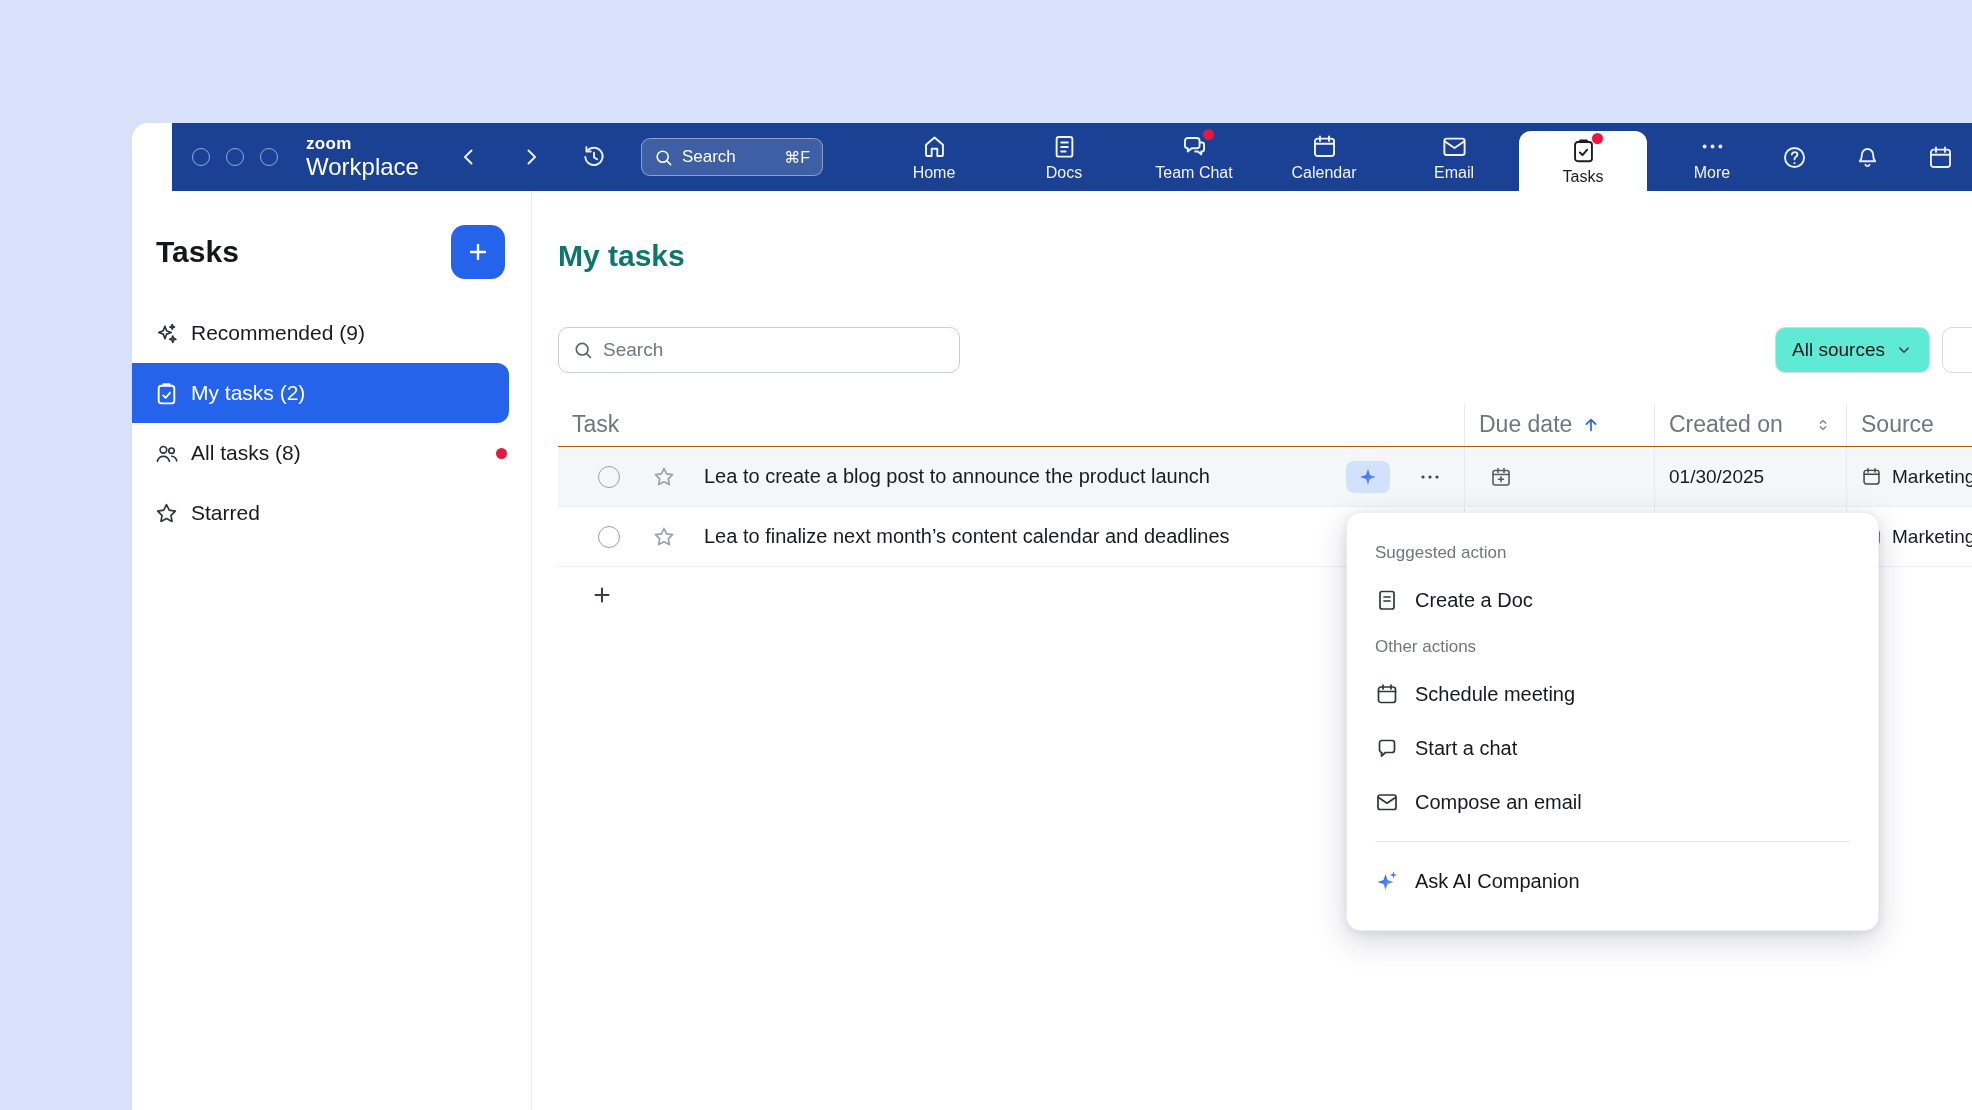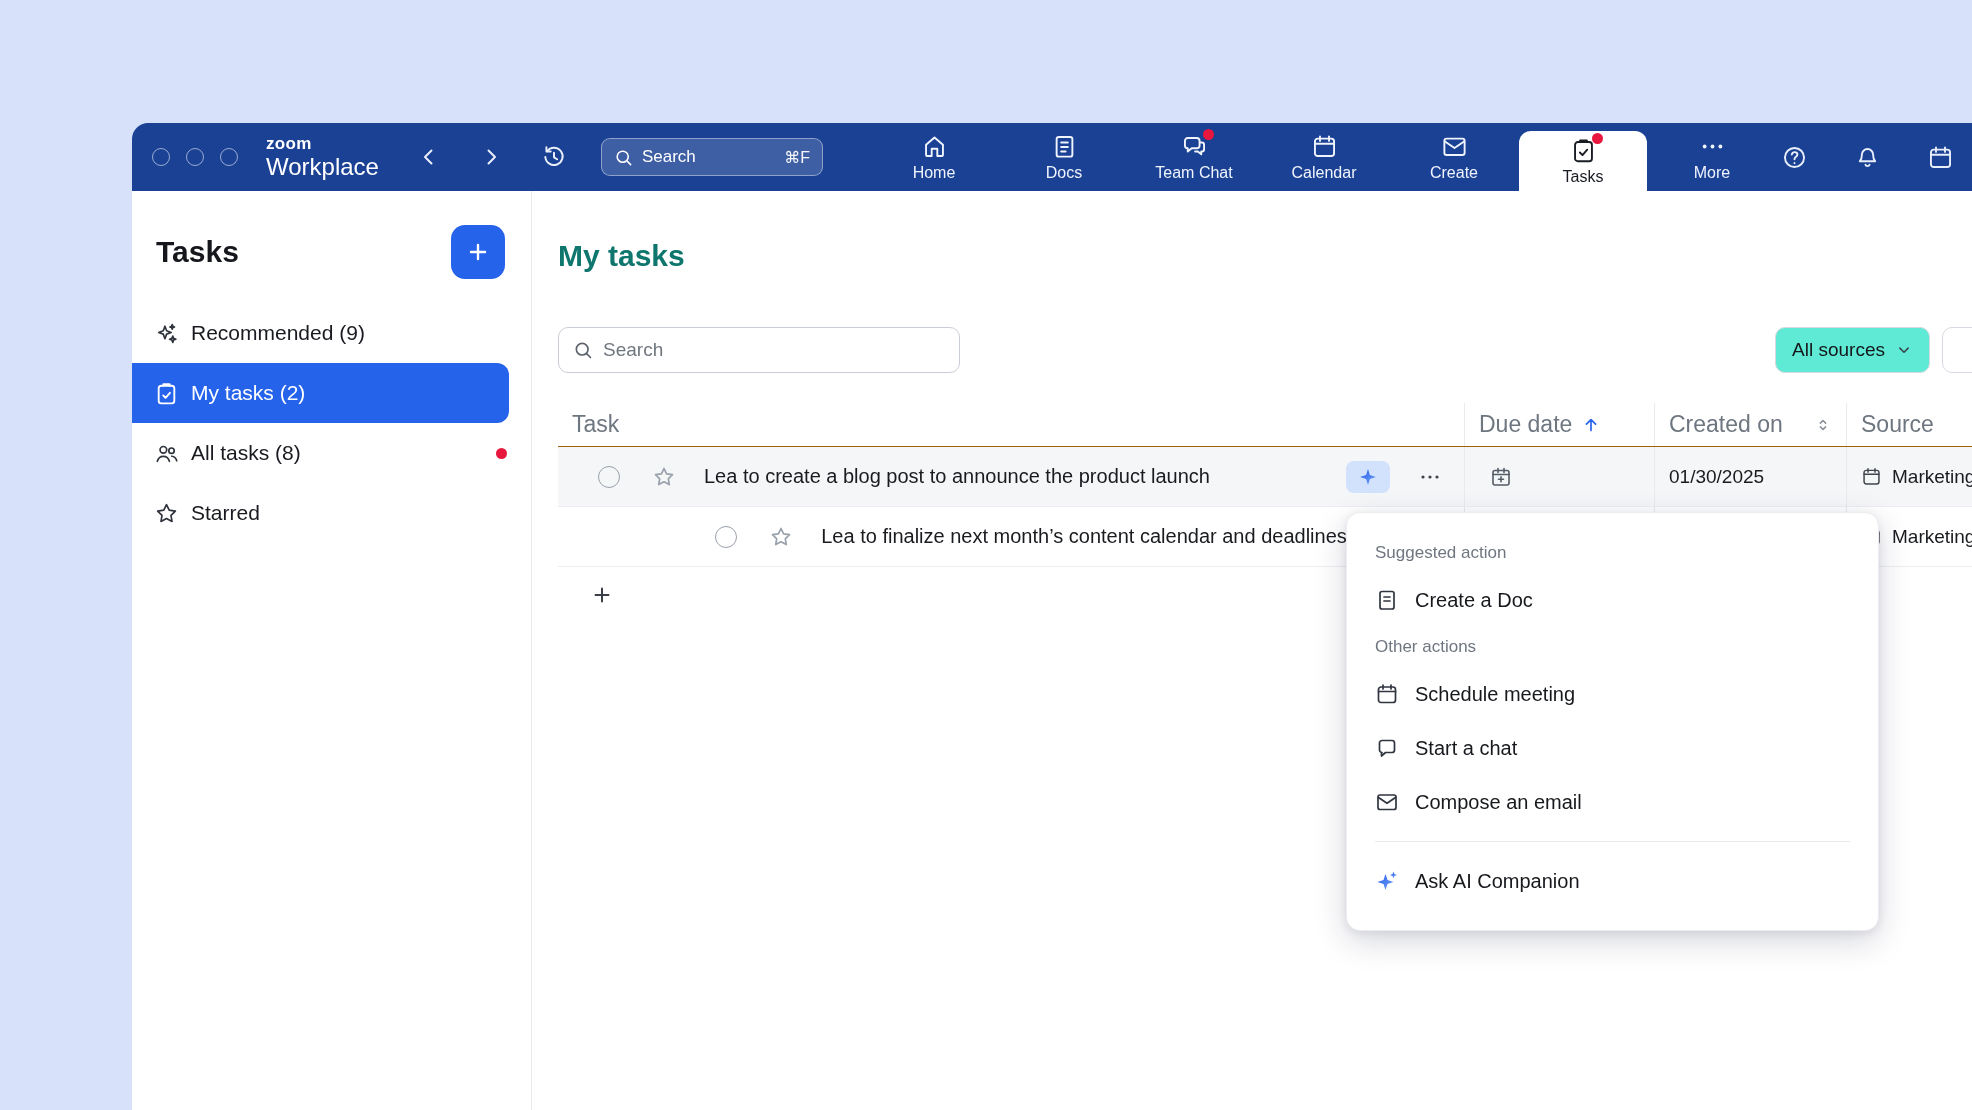--- a/index.html
+++ b/index.html
@@ -11,21 +11,21 @@
     font-family:"Liberation Sans","DejaVu Sans",sans-serif;
     background:var(--page-bg); overflow:hidden; position:relative;
   }
   .window{
     position:absolute; left:132px; top:123px; right:0; bottom:0;
     background:#fff; border-top-left-radius:16px; overflow:hidden;
   }
   
   .topbar{
     height:68px; background:var(--topbar); display:flex; align-items:center;
-    color:#eef2fc; position:relative;
+    color:#eef2fc; position:relative;margin-left:40px;
   }
   .traffic{display:flex; gap:16px; padding-left:20px;}
   .traffic span{width:18px;height:18px;border:1.5px solid rgba(255,255,255,.55);border-radius:50%;}
   .logo{margin-left:28px; line-height:1; color:#fff;}
   .logo .z{font-size:17px; font-weight:700; letter-spacing:.3px;}
   .logo .w{font-size:24px; margin-top:3px;}
   .navbtns{display:flex; align-items:center; gap:30px; margin-left:34px;}
   .iconbtn{background:none;border:none;color:#e9eefb;display:flex;align-items:center;justify-content:center;cursor:pointer;padding:4px;}
   .tb-search{
     margin-left:30px; width:230px; height:38px; border-radius:9px;
@@ -83,21 +83,21 @@
   .thead, .trow{display:grid; grid-template-columns:minmax(0,1fr) 190px 192px 126px; align-items:stretch;}
   .thead{height:44px; border-bottom:1px solid #a16207; color:#6e7680; font-size:23px;text-align:center;}
   .hcell{display:flex; align-items:center; gap:9px; padding-left:14px;}
   .hcell + .hcell{border-left:1px solid #e9ebef;}
   .hcell .sorticon{display:flex; color:#8a9098;}
   .hcell .asc{color:var(--accent);}
   .trow{height:60px; border-bottom:1px solid #edeef2;}
   .trow.highlight{background:#f5f6f8;}
   .tcell{display:flex; align-items:center; overflow:hidden;}
   .tcell + .tcell{border-left:1px solid #e9ebef;}
-  .cell-task{padding-left:40px; gap:12px;justify-content:center;}
+  .cell-task{padding-left:40px; gap:12px;}
   .radio{width:22px; height:22px; border:1.6px solid #99a1ab; border-radius:50%; background:transparent; flex-shrink:0; cursor:pointer;}
   .star{color:#99a1ab; margin-left:20px; display:flex; cursor:pointer; flex-shrink:0;}
   .tasktext{margin-left:16px; font-size:20px; color:#191b1f; white-space:nowrap;}
   .ai-chip{
     margin-left:auto; width:44px; height:32px; border-radius:8px; background:#d2e2fc;
     display:flex; align-items:center; justify-content:center; border:none; cursor:pointer; flex-shrink:0;
   }
   .row-more{margin:0 22px 0 16px; background:none; border:none; color:#3f444c; display:flex; cursor:pointer; flex-shrink:0;}
   .cell-due{padding-left:20px; color:#565c66;}
   .cell-created{padding-left:14px; font-size:19px; color:#191b1f;}
@@ -208,21 +208,21 @@
           </span>
         <span>Calendar</span>
       </button>
       <button class="tb-item">
         <span class="icw">
             <svg width="27" height="27" viewBox="0 0 24 24" fill="none" stroke="currentColor" stroke-width="1.7" stroke-linecap="round" stroke-linejoin="round">
               <rect x="3" y="5" width="18" height="14.5" rx="2"></rect>
               <path d="M3.5 7.5l8.5 5.8 8.5-5.8"></path>
             </svg>
           </span>
-        <span>Create</span>
+        <span>Email</span>
       </button>
       <button class="tb-item active">
         <span class="icw">
           <svg width="27" height="27" viewBox="0 0 24 24" fill="none" stroke="currentColor" stroke-width="1.7" stroke-linecap="round" stroke-linejoin="round">
               <rect x="4.5" y="4.5" width="15" height="17" rx="2.5"></rect>
               <path d="M9 4.5V3h6v1.5"></path>
               <path d="M8.8 13.8l2.3 2.3 4.2-4.8"></path>
             </svg>
           <span class="dot"></span>
         </span>

